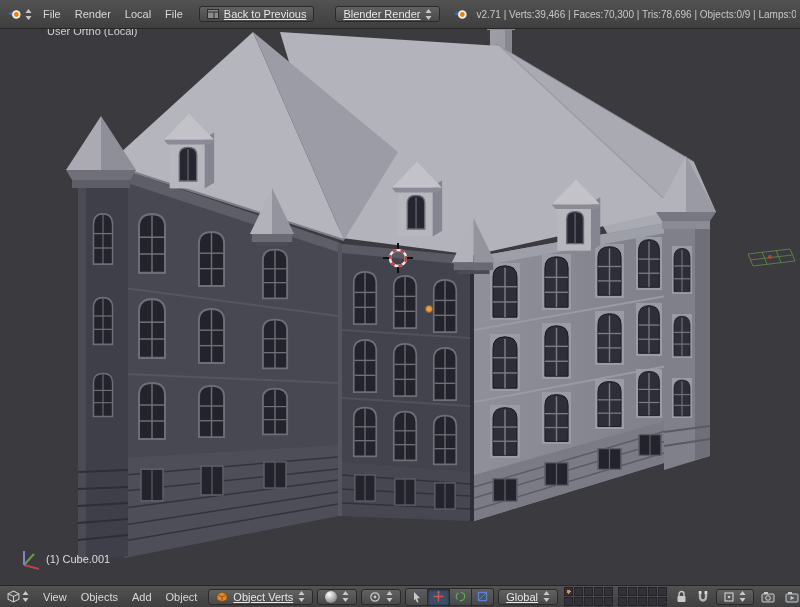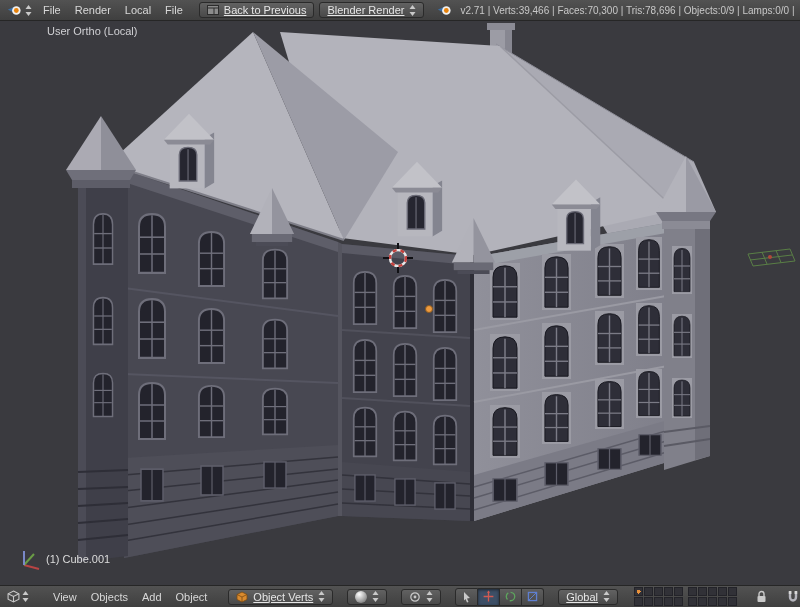--- a/index.html
+++ b/index.html
@@ -1,21 +1,21 @@
 <!DOCTYPE html>
 <html><head>
 <meta charset="utf-8">
 <style>
   html,body{margin:0;padding:0;background:#222;}
   .screen{position:relative;width:800px;height:607px;overflow:hidden;background:#3a3a3f;
           font-family:"Liberation Sans",sans-serif;-webkit-font-smoothing:antialiased;}
   .bar{position:absolute;left:0;width:800px;display:flex;align-items:center;
        background:linear-gradient(#525252,#3f3f3f);box-sizing:border-box;z-index:10;}
-  .topbar{top:0;height:21px;border-bottom:1px solid #262626;padding:0 4px;gap:1px;}
-  .bottombar{bottom:0;height:22px;border-top:1px solid #262626;padding:0 4px;gap:14px;}
+  .topbar{top:0;height:29px;border-bottom:1px solid #262626;padding:0 4px;gap:1px;}
+  .bottombar{bottom:0;height:22px;border-top:1px solid #262626;padding:0 4px;gap:4px;}
   .menu-item{font-size:11px;color:#d8d8d8;padding:0 7px;cursor:default;white-space:nowrap;}
   .icon-btn{display:inline-flex;align-items:center;gap:2px;background:transparent;border:none;padding:0 3px;cursor:default;}
   .widget{display:inline-flex;align-items:center;gap:5px;height:16px;padding:0 7px;
           background:linear-gradient(#626262,#494949);border:1px solid #2a2a2a;border-radius:3px;
           color:#e6e6e6;font-size:11px;cursor:default;white-space:nowrap;text-decoration:underline;}
   .widget svg{flex:0 0 auto;}
   .stats{font-size:10px;color:#c8c8c8;margin-left:6px;white-space:nowrap;overflow:hidden;flex:1;}
   .viewport{position:absolute;top:19px;bottom:22px;left:0;right:0;background:#3a3a3f;overflow:hidden;}
   svg.scene{position:absolute;left:0;top:0;width:800px;height:566px;display:block;}
   .view-label{position:absolute;left:8px;top:6px;font-size:11px;color:#d0d0d4;z-index:3;margin-left:39px;}
@@ -59,21 +59,21 @@
       <span class="menu-item">File</span>
     </nav>
     <button class="widget" style="margin-left:8px">
       <svg width="12" height="10" viewBox="0 0 12 10">
         <rect x="0.5" y="0.5" width="11" height="9" fill="#8c8c8c" stroke="#2c2c2c"></rect>
         <line x1="0.5" y1="3" x2="11.5" y2="3" stroke="#2c2c2c"></line>
         <line x1="7" y1="3" x2="7" y2="9.5" stroke="#2c2c2c"></line>
       </svg>
       <span>Back to Previous</span>
     </button>
-    <button class="widget" style="margin-left:4px">
+    <button class="widget" style="margin-left:20px">
       <span>Blender Render</span>
       <svg width="7" height="11" viewBox="0 0 7 11">
         <path d="M3.5 0 L6.5 4 H0.5 Z" fill="#c9c9c9"></path>
           <path d="M3.5 11 L6.5 7 H0.5 Z" fill="#c9c9c9"></path>
       </svg>
     </button>
     <svg width="16" height="13" viewBox="0 0 18 14" style="margin-left:12px">
       <path d="M1,6 L8,3 L11,6 L5,8 Z" fill="#3a6ea5"></path>
       <circle cx="10.5" cy="7" r="4.8" fill="#f0f0f0"></circle>
       <circle cx="10.5" cy="7" r="2.7" fill="#e8830c"></circle>

